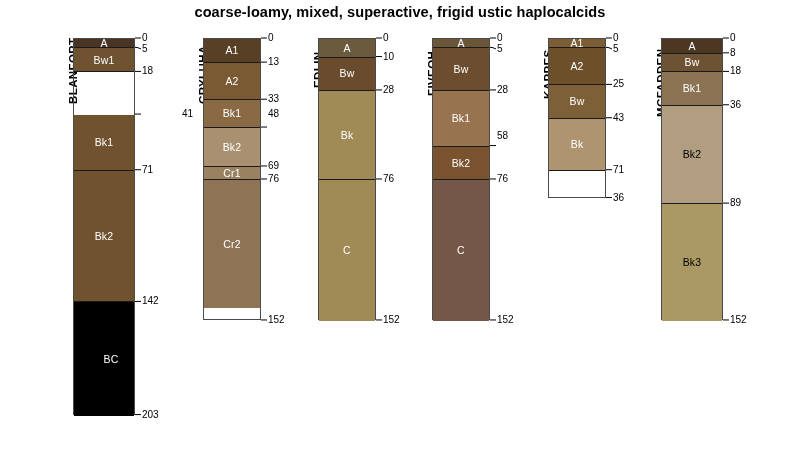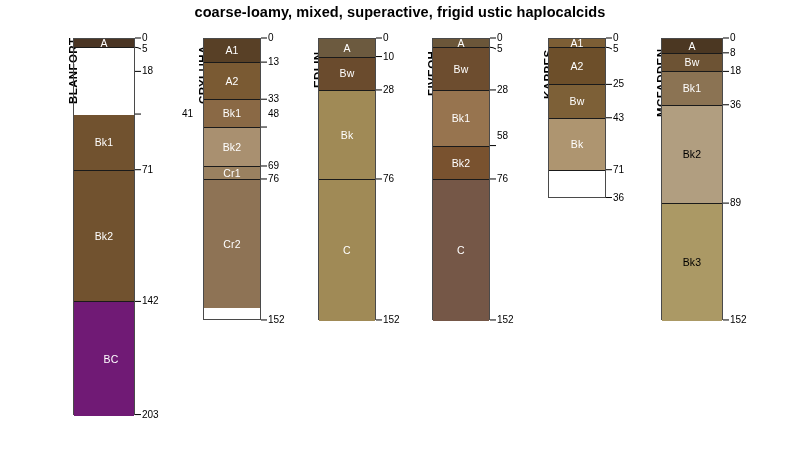--- a/index.html
+++ b/index.html
@@ -92,27 +92,30 @@
 
   <div id="chart-title">coarse-loamy, mixed, superactive, frigid ustic haplocalcids</div>
 
   <div id="profiles-layer">
       <div class="profile">
         <div class="profile-name" style="left: 67px; top: 104px;">BLANFORT</div>
         <div class="profile-box" style="left: 73px; top: 38px; width: 62px; height: 376.565px;">
           <div class="horizon" style="top: 0px; height: 9.275px; background: rgb(74, 53, 36);">
             <span class="horizon-label" style="color: rgb(255, 255, 255);">A</span>
           </div>
+          <div class="horizon" style="top: 9.275px; height: 24.115px; background: rgb(111, 82, 50);">
+            <span class="horizon-label" style="color: rgb(255, 255, 255);">Bw1</span>
+          </div>
           <div class="horizon" style="top: 76.055px; height: 55.65px; background: rgb(113, 82, 47);">
             <span class="horizon-label" style="color: rgb(255, 255, 255);">Bk1</span>
           </div>
           <div class="horizon" style="top: 131.705px; height: 131.705px; background: rgb(113, 82, 47);">
             <span class="horizon-label" style="color: rgb(255, 255, 255);">Bk2</span>
           </div>
-          <div class="horizon last" style="top: 263.41px; height: 113.155px; background: #701a75; padding-left: 14px;">
+          <div class="horizon last" style="top: 263.41px; height: 113.155px; background: #000000; padding-left: 14px;">
             <span class="horizon-label" style="color: rgb(255, 255, 255);">BC</span>
           </div>
         </div>
         <svg class="leader" width="800" height="450" style="left: 0px; top: 0px;">
           <path d="M135 38 L141 38" stroke="#000000" stroke-width="1" fill="none"></path>
           <path d="M135 47.275 Q138 47.275 141 49" stroke="#000000" stroke-width="1" fill="none"></path>
           <path d="M135 71.39 L141 71.39" stroke="#000000" stroke-width="1" fill="none"></path>
           <path d="M135 114.05499999999999 L141 114.05499999999999" stroke="#000000" stroke-width="1" fill="none"></path>
           <path d="M135 169.705 L141 169.705" stroke="#000000" stroke-width="1" fill="none"></path>
           <path d="M135 301.41 L141 301.41" stroke="#000000" stroke-width="1" fill="none"></path>

